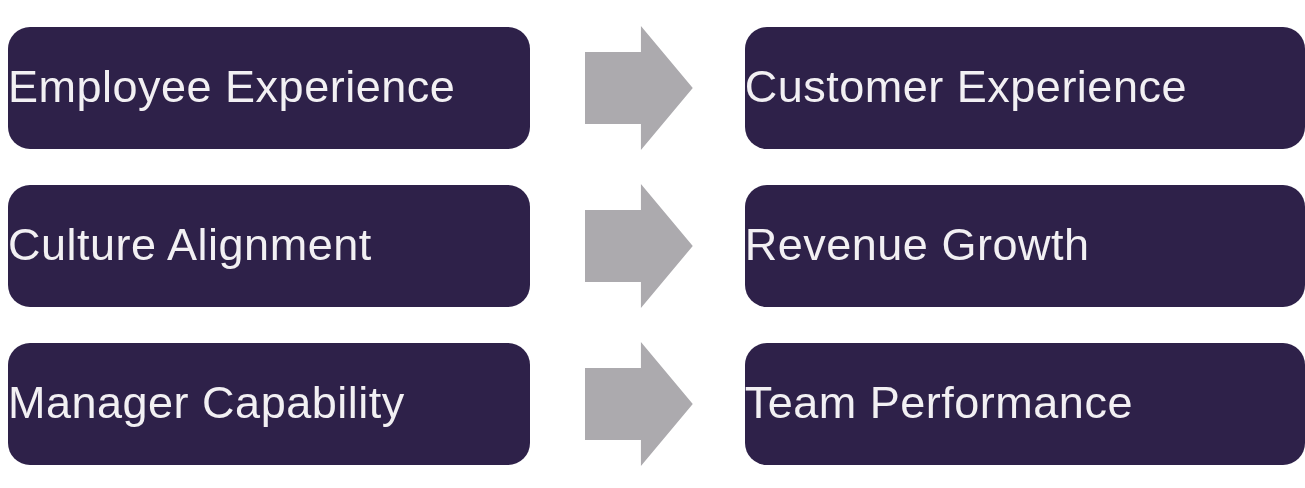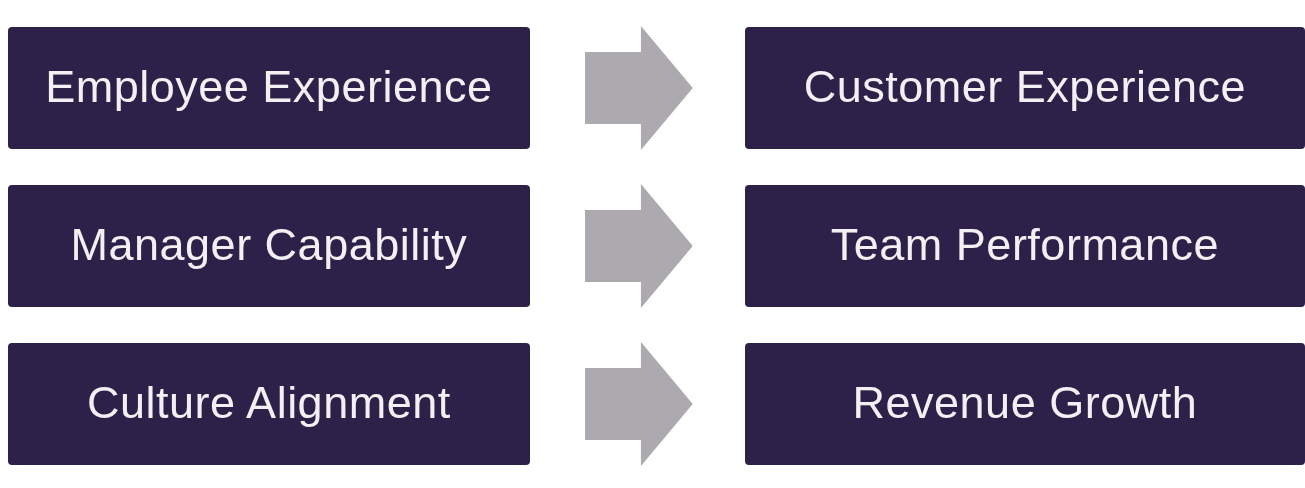--- a/index.html
+++ b/index.html
@@ -23,24 +23,23 @@
   }
   .row {
     display: flex;
     align-items: center;
     height: 122px;
     margin-bottom: 36px;
   }
   .node {
     height: 122px;
     background: var(--box);
-    border-radius: 4px;
+    border-radius: 22px;
     display: flex;
     align-items: center;
-    justify-content: center;
   }
   .node-left {
     width: 529px;
     margin-left: 8px;
   }
   .node-right {
     width: 568px;
     margin-left: 52px;
   }
   .node-label {
@@ -71,31 +70,31 @@
       <span class="node-label">Employee Experience</span>
     </div>
     <div class="arrow"></div>
     <div class="node node-right">
       <span class="node-label">Customer Experience</span>
     </div>
   </div>
 
   <div class="row">
     <div class="node node-left">
+      <span class="node-label">Culture Alignment</span>
+    </div>
+    <div class="arrow"></div>
+    <div class="node node-right">
+      <span class="node-label">Revenue Growth</span>
+    </div>
+  </div>
+
+  <div class="row">
+    <div class="node node-left">
       <span class="node-label">Manager Capability</span>
     </div>
     <div class="arrow"></div>
     <div class="node node-right">
       <span class="node-label">Team Performance</span>
     </div>
   </div>
 
-  <div class="row">
-    <div class="node node-left">
-      <span class="node-label">Culture Alignment</span>
-    </div>
-    <div class="arrow"></div>
-    <div class="node node-right">
-      <span class="node-label">Revenue Growth</span>
-    </div>
-  </div>
-
 </div>
 
 </body></html>

